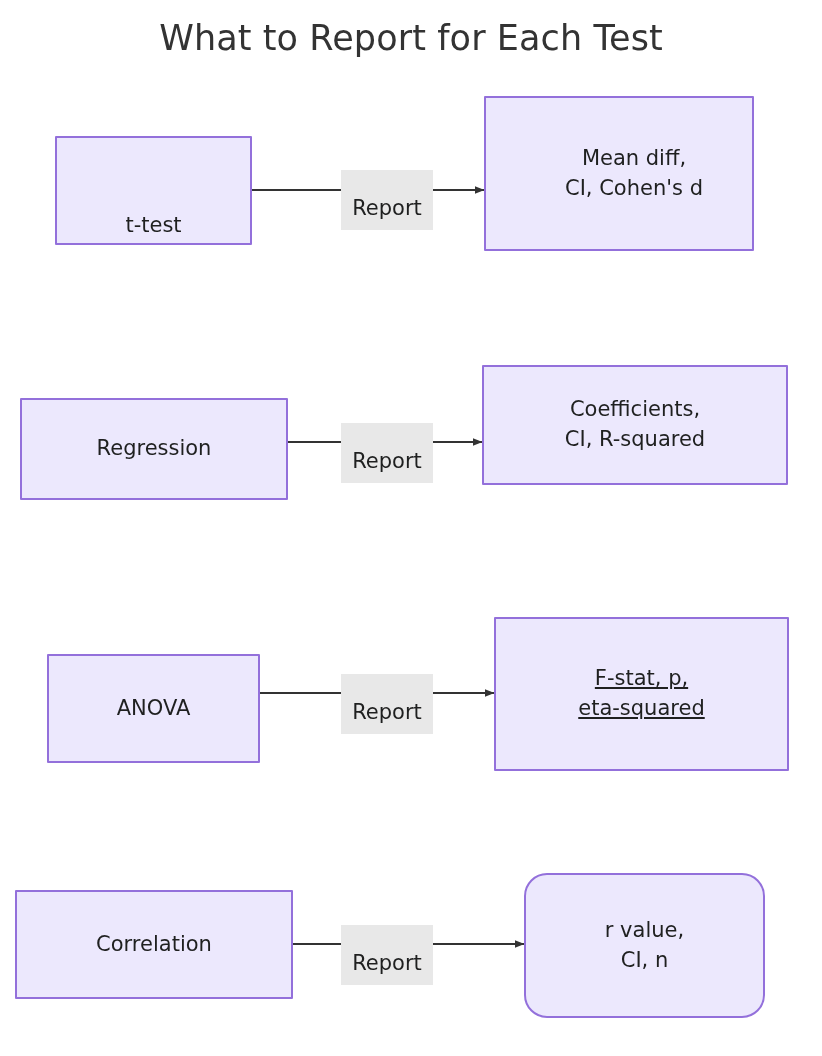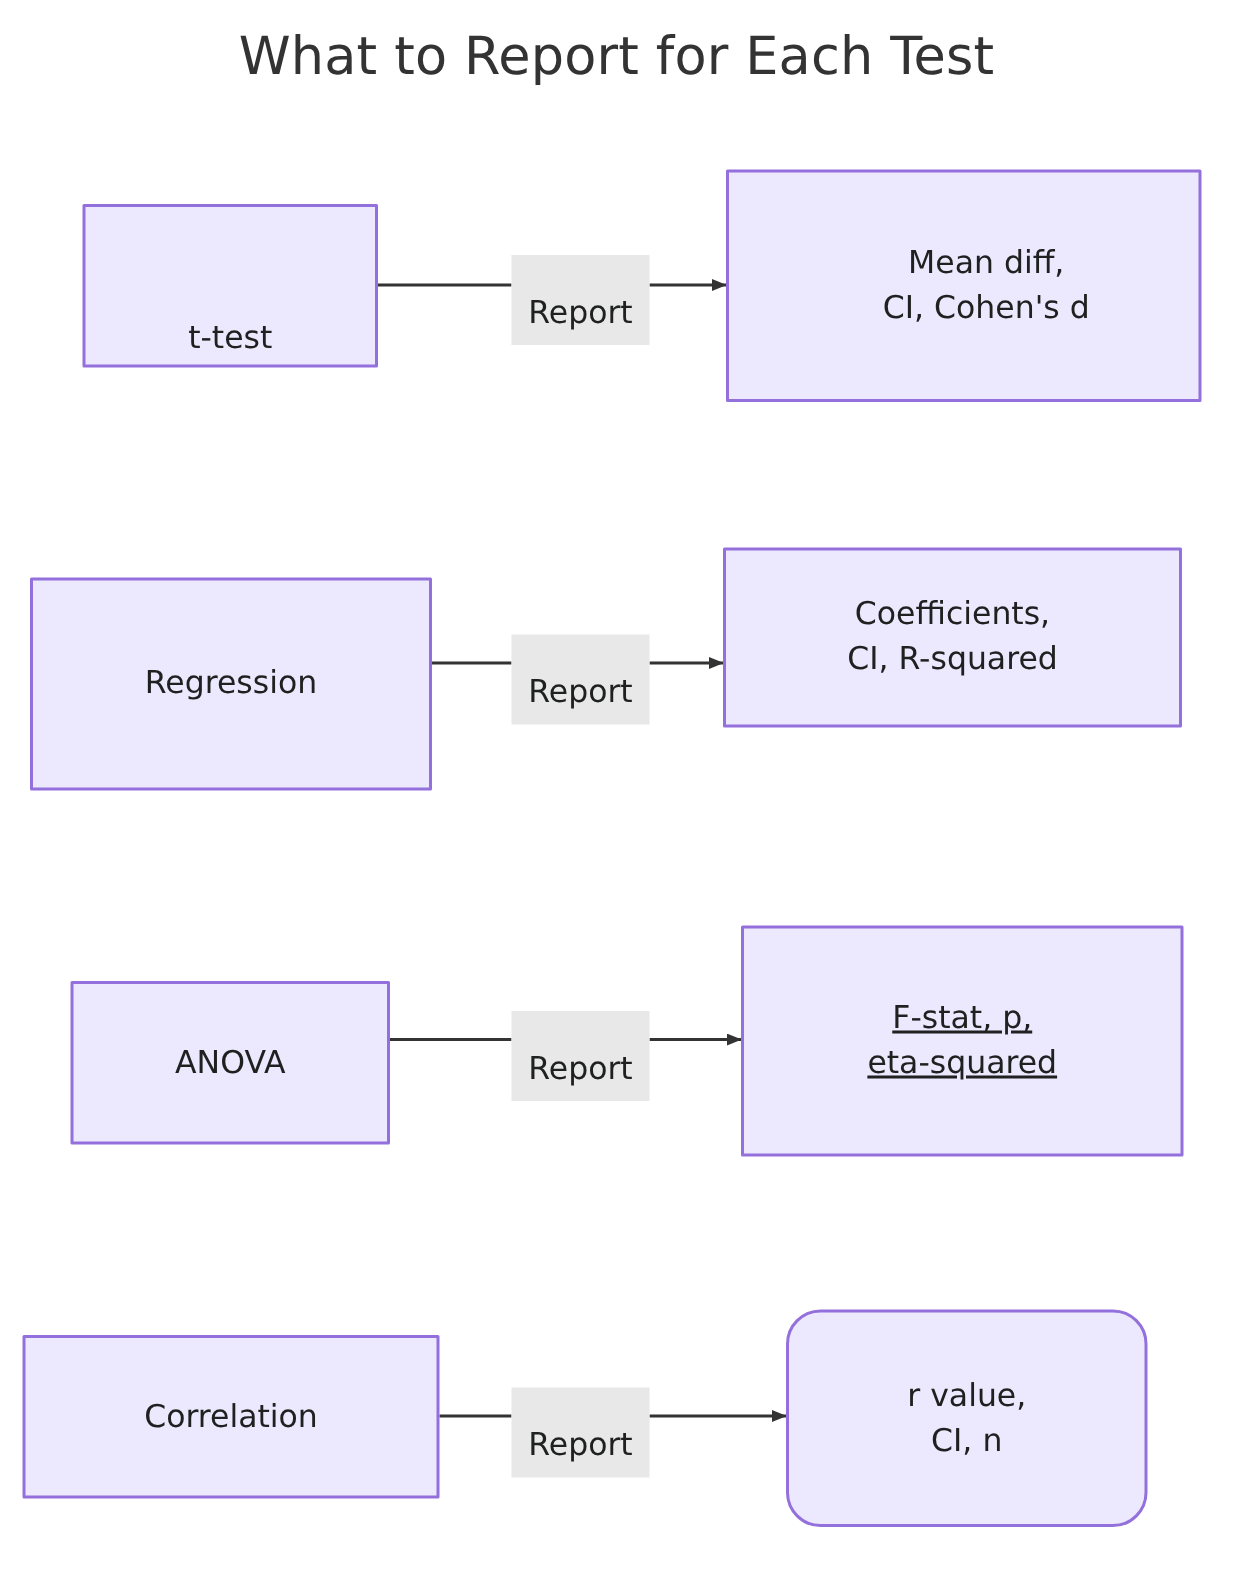--- a/index.html
+++ b/index.html
@@ -90,26 +90,26 @@
   <line x1="293" y1="944" x2="341" y2="944" stroke="#333333" stroke-width="2"></line>
   <line x1="433" y1="944" x2="524" y2="944" stroke="#333333" stroke-width="2" marker-end="url(#arrowhead)"></line>
 </svg>
 
 <div class="node" style="left:55px; top:136px; width:197px; height:109px;align-items:flex-end;">
   <span>t-test</span>
 </div>
 <div class="edge-label" style="left:341px; top:423px; width:92px; transform:translateY(-253px);">
   <span>Report</span>
 </div>
-<div class="node" style="left:484px; top:113px; width:317px; height:155px;padding-left:36px;">
+<div class="node" style="left:484px; top:96px; width:270px; height:155px;padding-left:36px;">
   <span>Mean diff,
 CI, Cohen's d</span>
 </div>
 
-<div class="node" style="left:20px; top:385px; width:268px; height:142px;">
+<div class="node" style="left:20px; top:398px; width:268px; height:102px;">
   <span>Regression</span>
 </div>
 <div class="edge-label" style="left:341px; top:423px; width:92px;">
   <span>Report</span>
 </div>
 <div class="node" style="left:482px; top:365px; width:306px; height:120px;">
   <span>Coefficients,
 CI, R-squared</span>
 </div>
 

